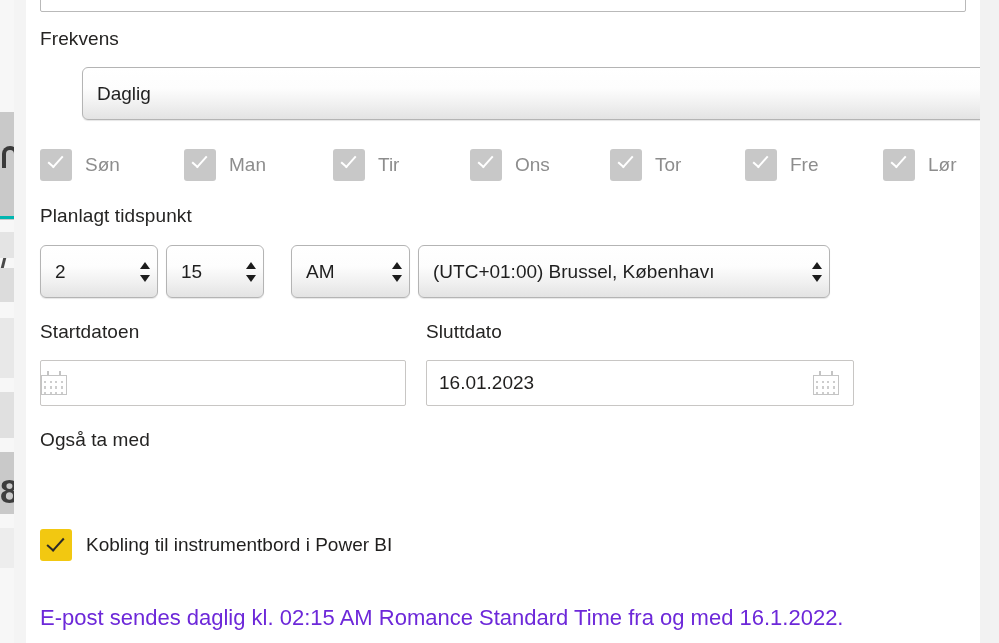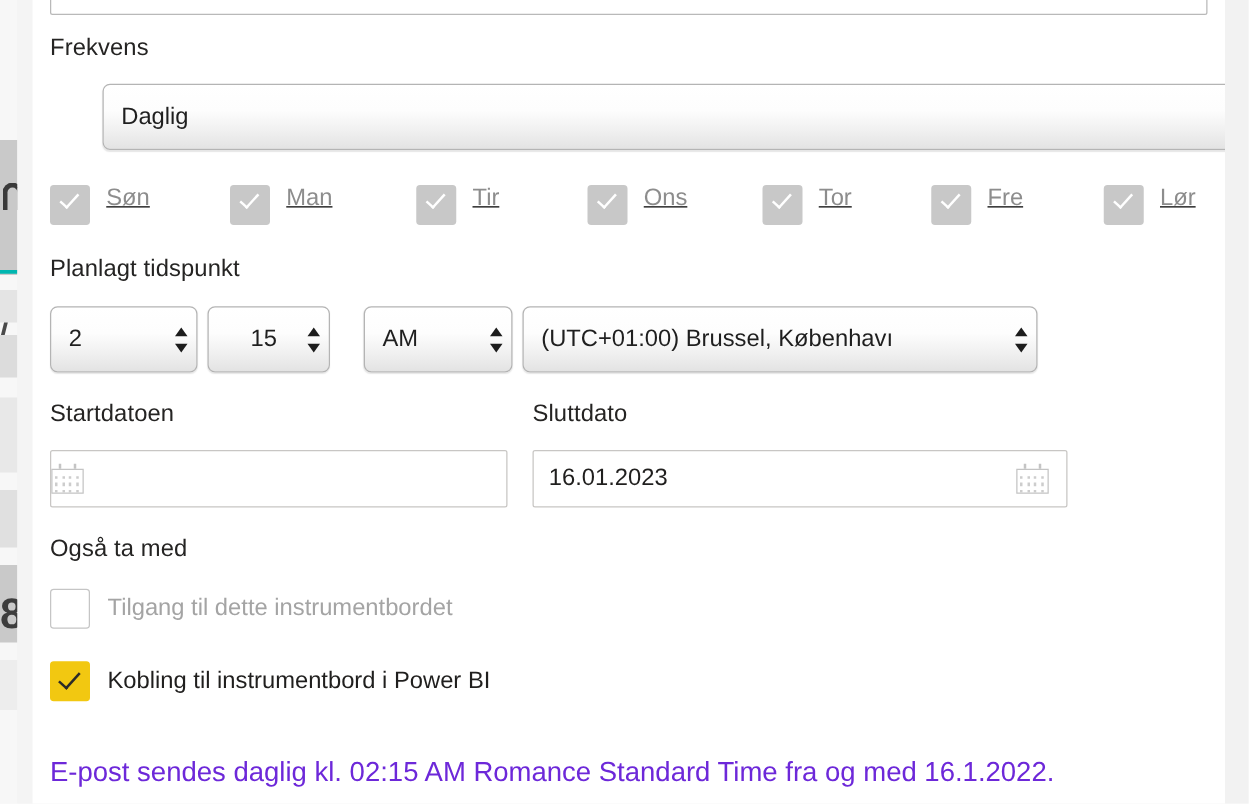--- a/index.html
+++ b/index.html
@@ -164,23 +164,22 @@
     top: 50%;
     margin-top: 3px;
     border-top: 7px solid #1c1c1c;
   }
 
   
   .day-item {
     position: absolute;
     top: 148px;
     display: flex;
-    align-items: flex-start;
+    align-items: center;
     height: 34px;
-    text-decoration: underline;
   }
   .day-box {
     width: 32px; height: 32px;
     background: #c8c8c8;
     border-radius: 3px;
     position: relative;
     flex: 0 0 auto;
   }
   .day-box .tick {
     position: absolute;
@@ -382,21 +381,21 @@
     <div class="field-label" style="left:14px; top:205px;">Planlagt tidspunkt</div>
 
     <div class="mac-select" style="left:14px; top:245px; width:118px; height:53px;">
       <span class="sel-text">2</span>
       <span class="stepper">
         <i class="ar up"></i>
           <i class="ar dn"></i>
       </span>
     </div>
 
-    <div class="mac-select" style="left:140px; top:245px; width:98px; height:53px;text-align:center;">
+    <div class="mac-select" style="left:140px; top:245px; width:98px; height:53px;">
       <span class="sel-text">15</span>
       <span class="stepper">
         <i class="ar up"></i>
           <i class="ar dn"></i>
       </span>
     </div>
 
     <div class="mac-select" style="left:265px; top:245px; width:119px; height:53px;">
       <span class="sel-text">AM</span>
       <span class="stepper">
@@ -457,24 +456,20 @@
           <i></i>
             <i></i>
             <i></i>
             <i></i>
         </span>
       </span>
     </div>
 
     <div class="field-label" style="left:14px; top:429px;">Også ta med</div>
 
-    <div class="opt-row" style="left:14px; top:470px;">
-      <span class="opt-box unchecked"></span>
-      <span class="opt-label dim">Tilgang til dette instrumentbordet</span>
-    </div>
 
     <div class="opt-row" style="left:14px; top:528px;">
       <span class="opt-box checked">
           <i class="tick"></i>
         </span>
       <span class="opt-label on">Kobling til instrumentbord i Power BI</span>
     </div>
 
     <div class="summary">E-post sendes daglig kl. 02:15 AM Romance Standard Time fra og med 16.1.2022.</div>
   </div>

